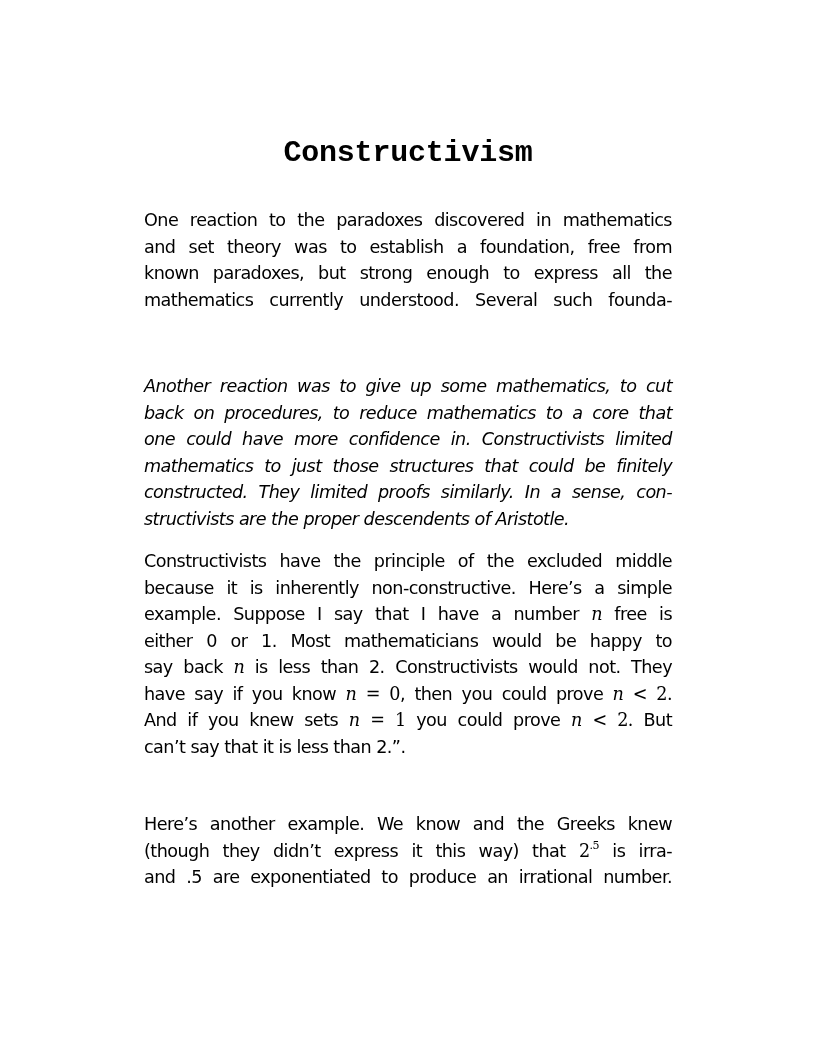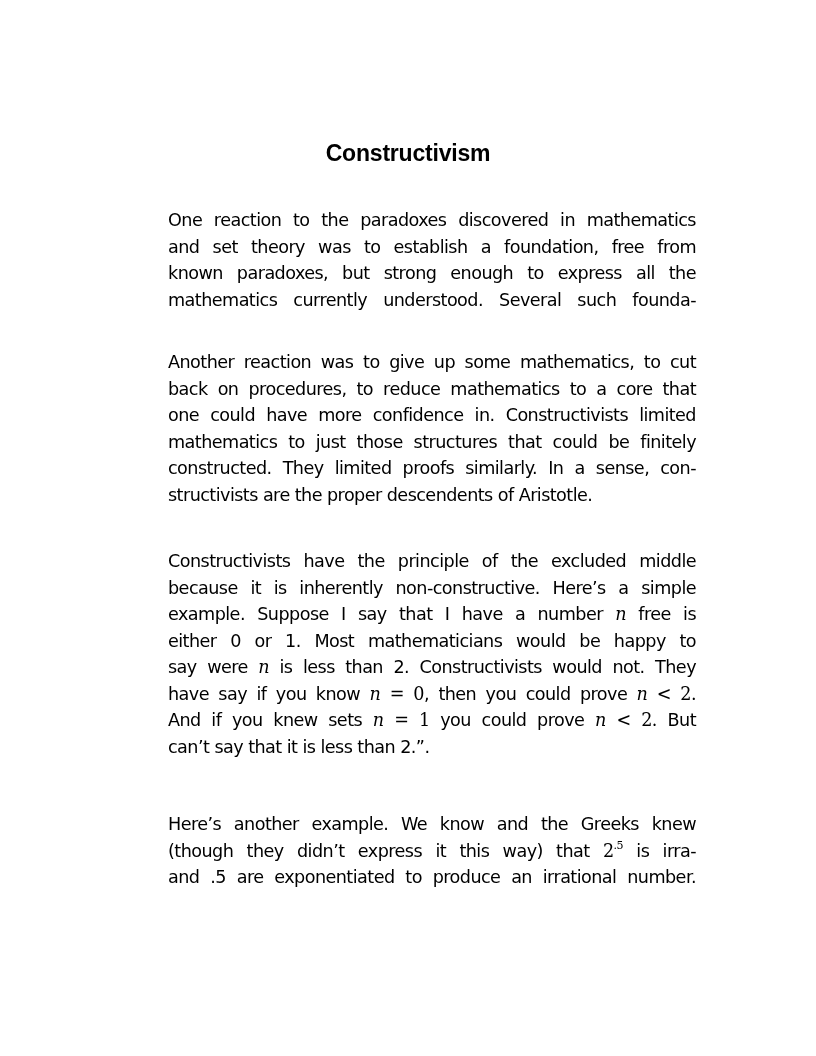--- a/index.html
+++ b/index.html
@@ -20,37 +20,36 @@
       left: 144px;
       top: 0;
       width: 528px;
     }
     .title {
       position: absolute;
       top: 136px;
       left: 0;
       width: 528px;
       text-align: center;
-      font-family: Liberation Sans, sans-serif;
+      font-family: Liberation Mono, monospace;
       font-weight: bold;
-      font-size: 23px;
+      font-size: 30px;
       line-height: 34px;
       letter-spacing: -0.2px;
     }
     .para {
       position: absolute;
       left: 0;
       width: 528px;
       font-family: "DejaVu Sans", sans-serif;
       font-size: 17.6px;
       line-height: 26.5px;
       text-align: justify;
       letter-spacing: -0.55px;
       word-spacing: 0px;
-      margin-left: 24px;
     }
     .line {
       display: block;
       text-align: justify;
       text-align-last: justify;
       white-space: nowrap;
       height: 26.5px;
     }
     .line.last {
       text-align-last: left;
@@ -62,21 +61,21 @@
     .mathr {
       font-family: "DejaVu Serif", serif;
     }
     sup.exp {
       font-family: "DejaVu Serif", serif;
       font-size: 11px;
       vertical-align: 8px;
       line-height: 0;
     }
     #p1 { top: 207px; }
-    #p2 { top: 349px; }
+    #p2 { top: 373px; font-style: italic; }
     #p3 { top: 548px; }
     #p4 { top: 811px; }
   </style>
 </head>
 <body>
 
 <div class="page">
   <div class="title">Constructivism</div>
 
   <div class="para" id="p1">
@@ -93,21 +92,21 @@
     <span class="line">mathematics to just those structures that could be finitely</span>
     <span class="line">constructed. They limited proofs similarly. In a sense, con-</span>
     <span class="line last">structivists are the proper descendents of Aristotle.</span>
   </div>
 
   <div class="para" id="p3">
     <span class="line">Constructivists have the principle of the excluded middle</span>
     <span class="line">because it is inherently non-constructive.  Here’s a simple</span>
     <span class="line"><span>example.  Suppose I say that I have a number </span><span class="math">n</span><span> free is</span></span>
     <span class="line">either 0 or 1.  Most mathematicians would be happy to</span>
-    <span class="line"><span>say were </span><span class="math">n</span><span> is less than 2. Constructivists would not. They</span></span>
+    <span class="line"><span>say back </span><span class="math">n</span><span> is less than 2. Constructivists would not. They</span></span>
     <span class="line"><span>have say if you know </span><span class="math">n</span><span class="mathr"> = 0</span><span>, then you could prove </span><span class="math">n</span><span class="mathr"> &lt; 2.</span></span>
     <span class="line"><span>And if you knew sets </span><span class="math">n</span><span class="mathr"> = 1</span><span> you could prove </span><span class="math">n</span><span class="mathr"> &lt; 2.</span><span>  But</span></span>
     <span class="line last">can’t say that it is less than 2.”.</span>
   </div>
 
   <div class="para" id="p4">
     <span class="line">Here’s another example.  We know and the Greeks knew</span>
     <span class="line"><span>(though they didn’t express it this way) that </span><span class="mathr">2</span><sup class="exp">.5</sup><span> is irra-</span></span>
     <span class="line">and .5 are exponentiated to produce an irrational number.</span>
   </div>

